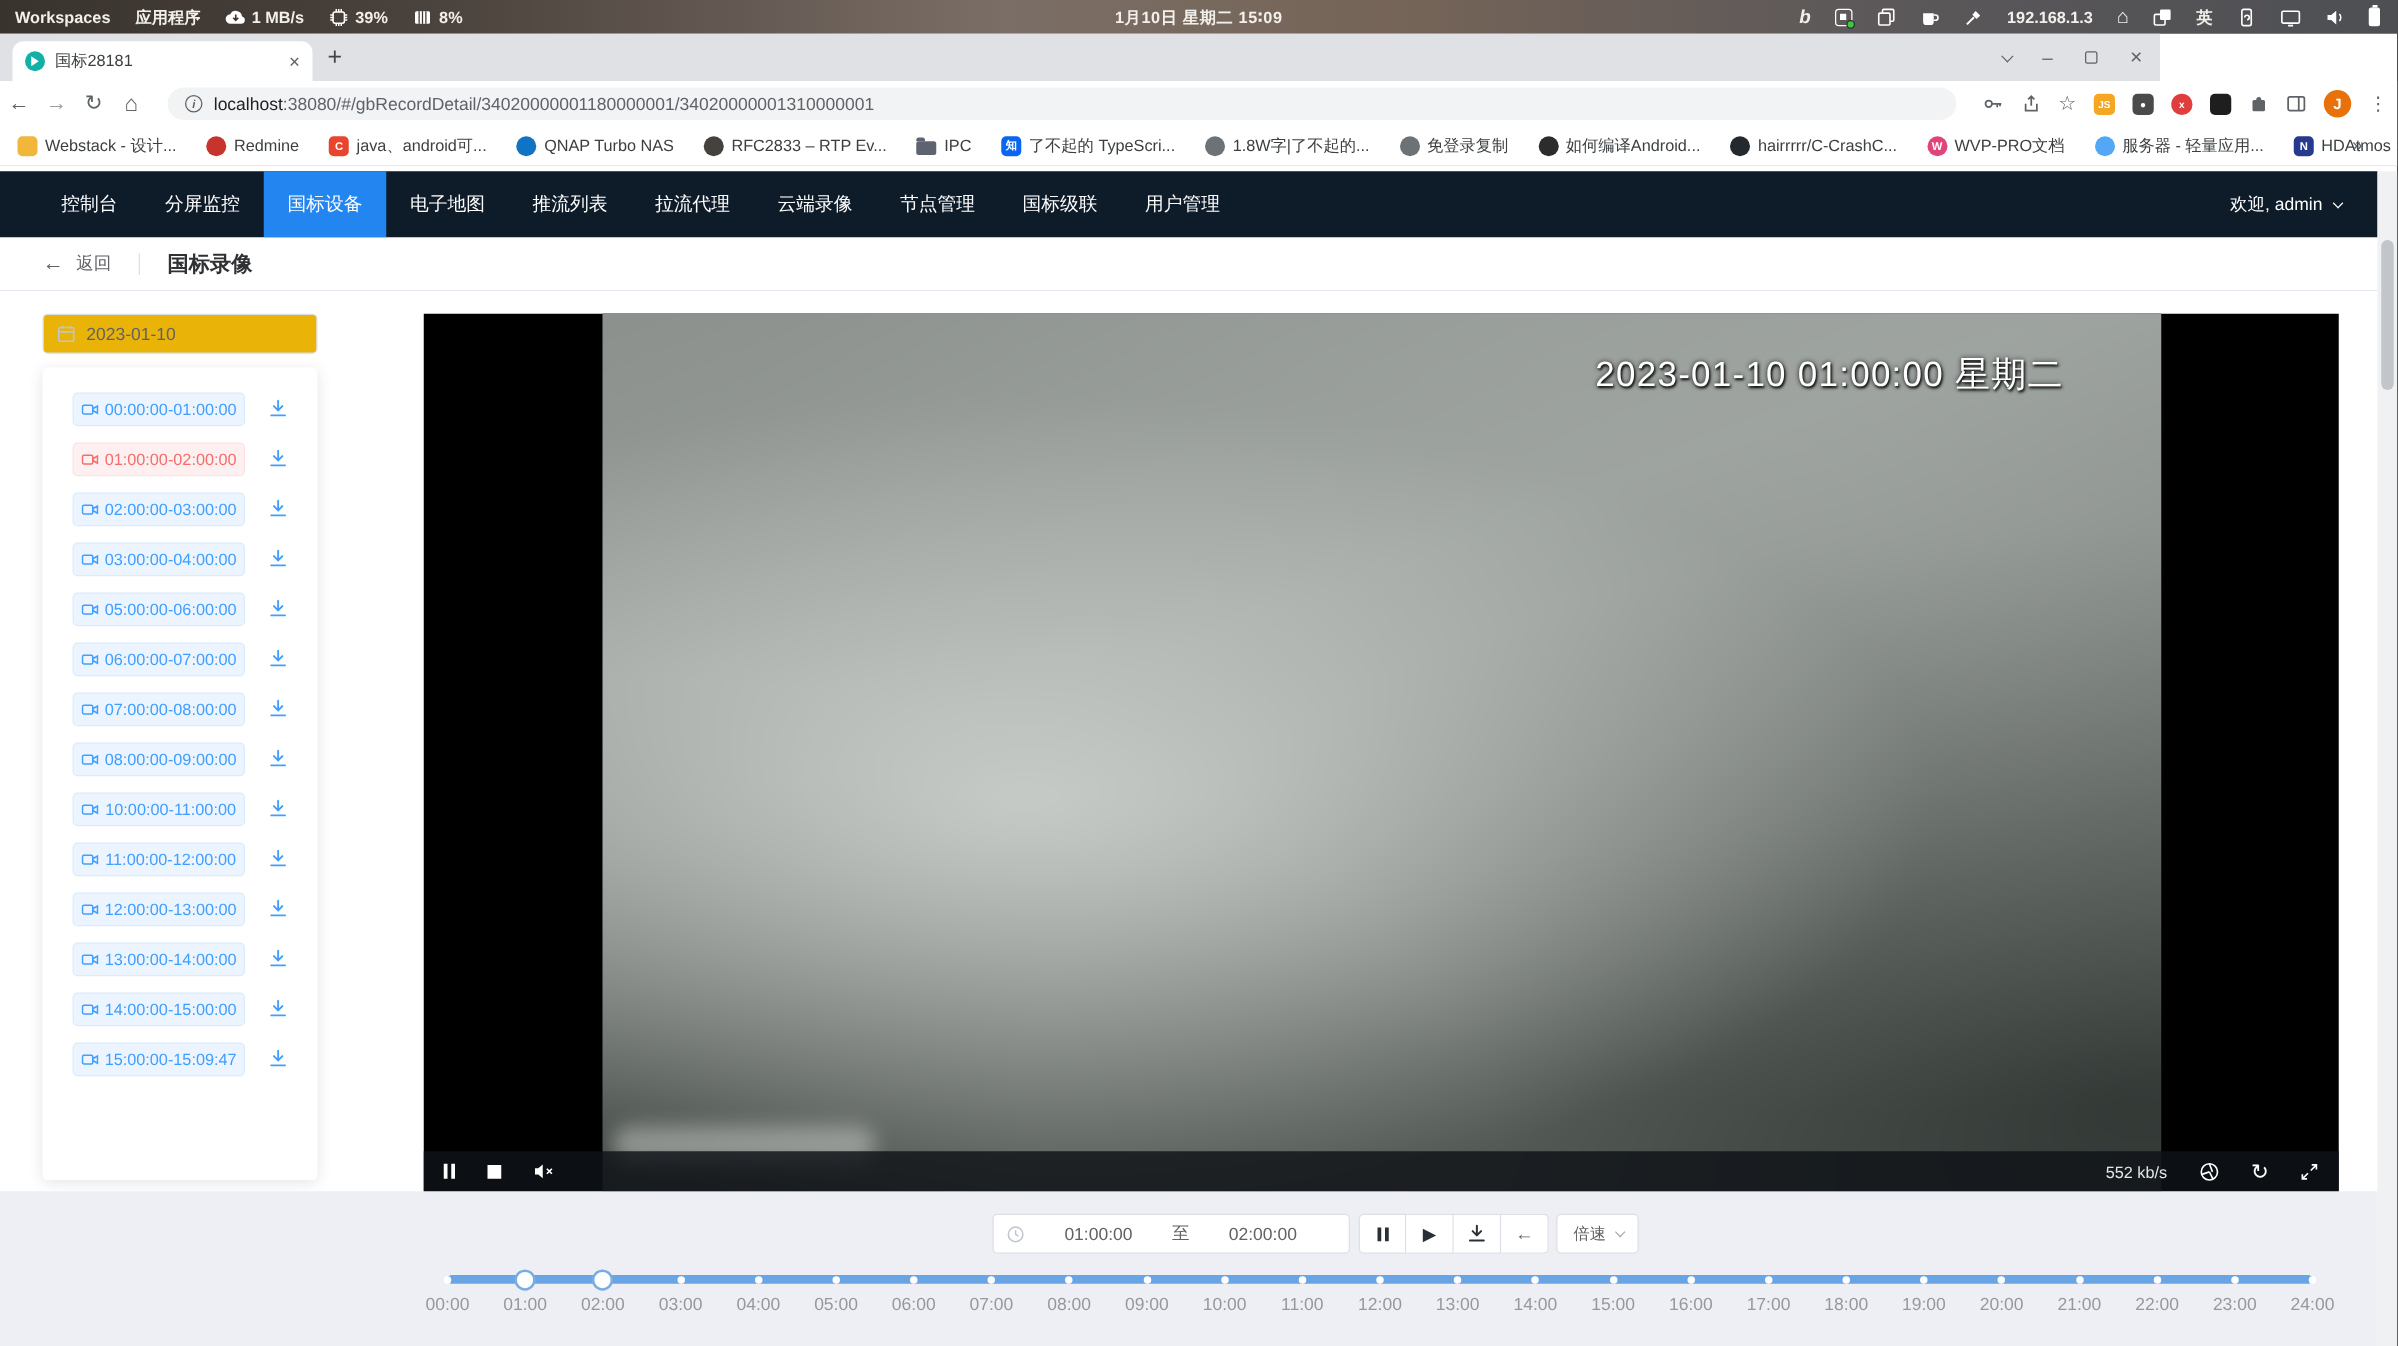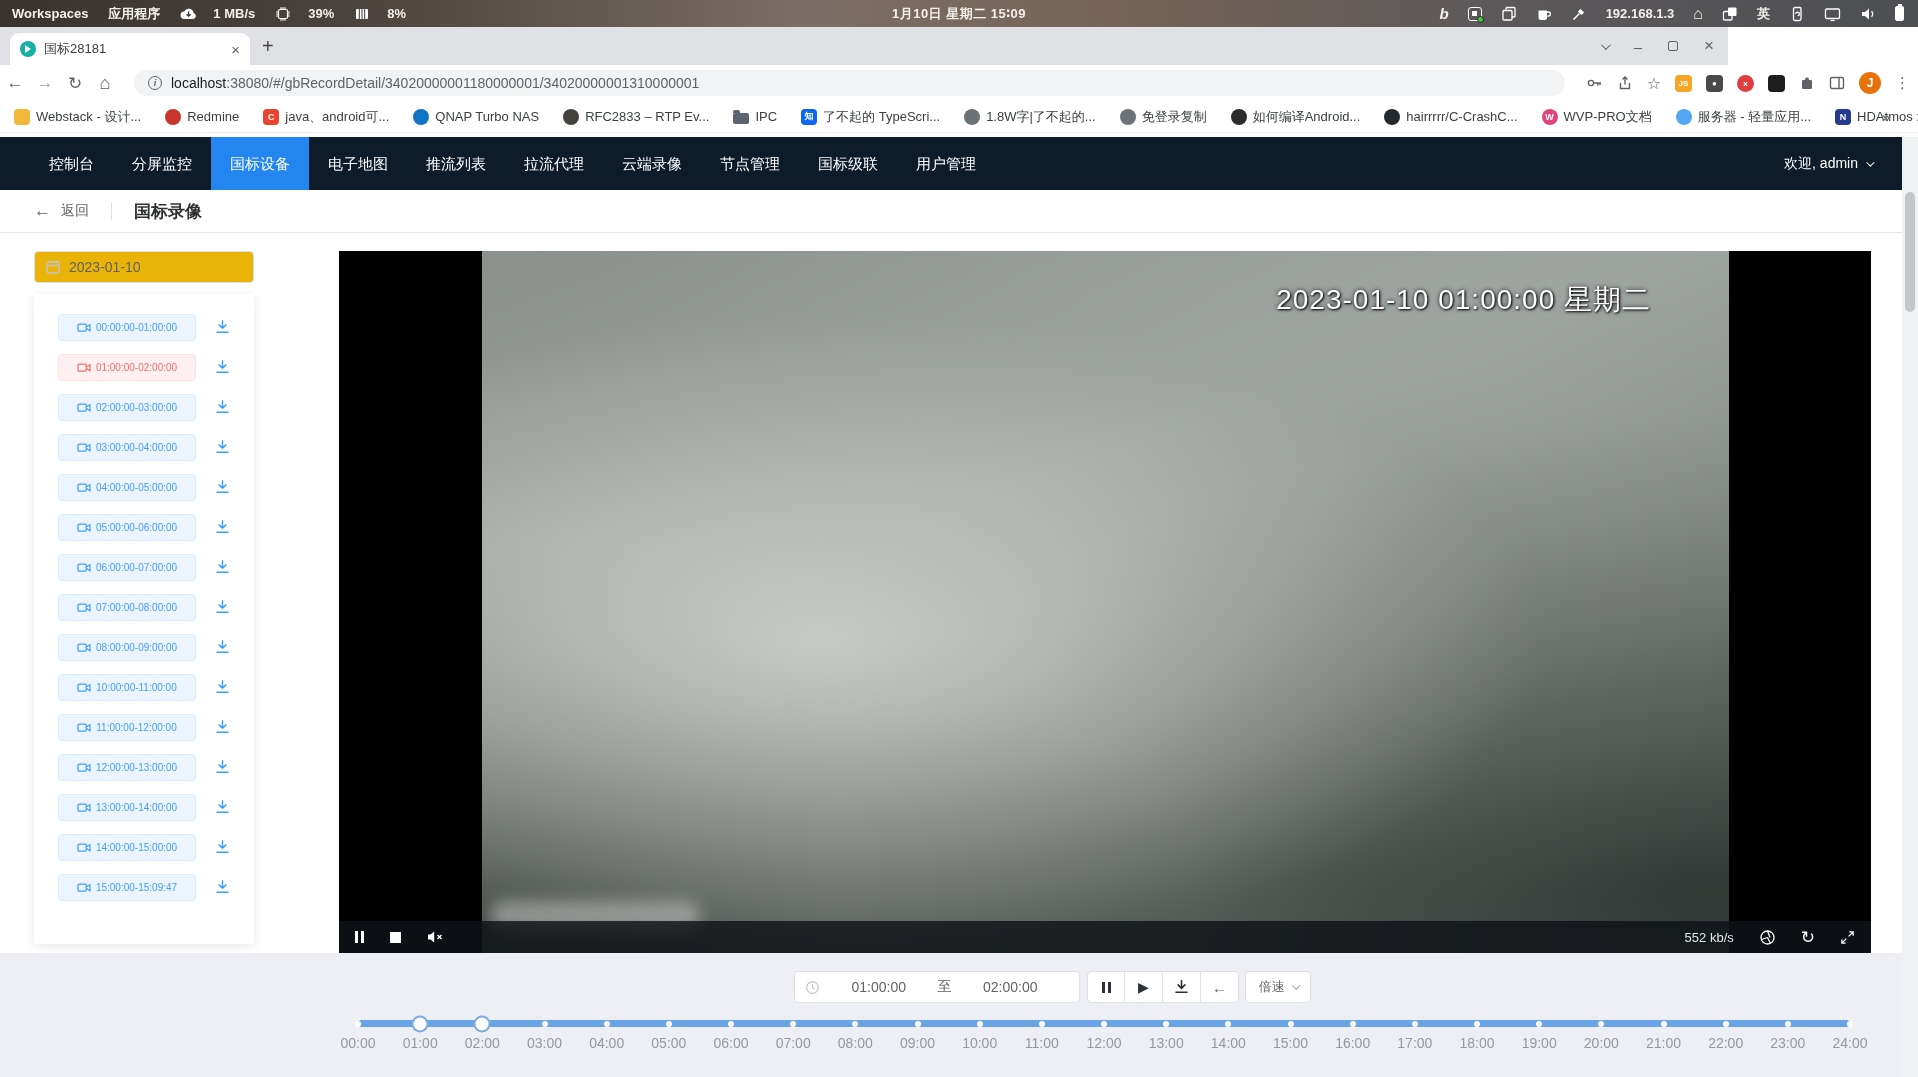--- a/index.html
+++ b/index.html
@@ -5,21 +5,21 @@
   * { margin:0; padding:0; box-sizing:border-box; }
   body { margin:0; background:#1a1a1a; }
   .screen { position:relative; width:1918px; height:1077px; background:#fff; overflow:hidden;
             font-family:"Liberation Sans","DejaVu Sans",sans-serif; }
 
   
   .sysbar { position:absolute; top:0; left:0; width:1918px; height:27px;
     background:linear-gradient(90deg,#39332e 0%,#4a423c 18%,#7b6e66 42%,#756457 58%,#5c585a 78%,#4d4f53 100%);
     color:#f3f0ec; display:flex; align-items:center; font-size:13px; font-weight:bold; }
   .sys-left { display:flex; align-items:center; gap:20px; padding-left:12px; }
-  .sys-metric { display:flex; align-items:center; gap:17px; }
+  .sys-metric { display:flex; align-items:center; gap:5px; }
   .sys-clock { position:absolute; left:50%; transform:translateX(-50%); letter-spacing:.5px; }
   .sys-right { margin-left:auto; display:flex; align-items:center; gap:19px; padding-right:14px; font-weight:bold; }
   .sys-right svg, .sys-left svg { display:block; }
   .tray-win { position:relative; width:14px; height:14px; border:1.4px solid #fff; border-radius:3px; }
   .tray-win i { position:absolute; left:3px; top:3px; width:5px; height:5px; background:#fff; }
   .tray-win b { position:absolute; right:-3px; bottom:-3px; width:7px; height:7px; border-radius:50%; background:#3fc643; border:1px solid #2b2b2b; }
   .battery { position:relative; width:9px; height:15px; border:1.4px solid #fff; border-radius:2px; background:#fff; }
   .battery::before { content:""; position:absolute; top:-3px; left:1.5px; width:4px; height:2px; background:#fff; }
   .bing-b { font:italic bold 15px "Liberation Sans",sans-serif; }
 
@@ -89,21 +89,21 @@
   .main-bg { position:absolute; top:233px; left:0; width:1902px; height:720px; background:#fff; }
 
   
   .date-input { position:absolute; left:34px; top:251px; width:220px; height:32px; border:1px solid #dcdfe6;
                 border-radius:4px; background:#eab308; display:flex; align-items:center; gap:8px; padding:0 10px; }
   .date-input span { font-size:14px; color:#606266; }
   .side-card { position:absolute; left:34px; top:294px; width:220px; height:650px; background:#fff;
                border-radius:4px; box-shadow:0 2px 12px rgba(0,0,0,.1); padding-top:13px; overflow:hidden; }
   .rec-row { display:flex; align-items:center; height:40px; padding-left:24px; gap:18px; }
   .rec-pill { display:inline-flex; align-items:center; justify-content:center; gap:5px; width:138px; height:27px;
-              border-radius:4px; background:#ecf5ff; border:1px solid #d9ecff; color:#409eff; font-size:10px; cursor:pointer; }
+              border-radius:4px; background:#ecf5ff; border:1px solid #d9ecff; color:#409eff; font-size:13px; cursor:pointer; }
   .rec-row.active .rec-pill { background:#fef0f0; border-color:#fde2e2; color:#f56c6c; }
   .rec-dl { display:flex; cursor:pointer; }
 
   
   .video { position:absolute; left:339px; top:251px; width:1532px; height:702px; background:#000; }
   .vid-content { position:absolute; left:143px; right:142px; top:0; bottom:0; background:#000; overflow:hidden; }
   .vid-blur { position:absolute; inset:-25px;
     background:
       radial-gradient(ellipse at 28% 55%, rgba(202,206,203,.95), rgba(202,206,203,0) 55%),
       radial-gradient(ellipse at 80% 20%, rgba(160,165,162,.55), transparent 60%),
@@ -456,34 +456,20 @@
           </svg>
           <span>03:00:00-04:00:00</span>
         </span>
         <span class="rec-dl">
           <svg width="17" height="16" viewBox="0 0 16 15" stroke="#409eff" fill="none" stroke-width="1.4" stroke-linecap="round">
             <path d="M8 1.5v7.2 M4.8 5.5L8 8.7l3.2-3.2 M2.8 12.5h10.4"></path>
           </svg>
         </span>
       </div>
 
-      <div class="rec-row">
-        <span class="rec-pill">
-          <svg width="14" height="13" viewBox="0 0 14 13" stroke="currentColor" fill="none" stroke-width="1.2">
-            <rect x="1" y="3.2" width="8.2" height="7" rx="1.2"></rect>
-            <path d="M9.2 6L13 3.8v5.8L9.2 7.4"></path>
-          </svg>
-          <span>04:00:00-05:00:00</span>
-        </span>
-        <span class="rec-dl">
-          <svg width="17" height="16" viewBox="0 0 16 15" stroke="#409eff" fill="none" stroke-width="1.4" stroke-linecap="round">
-            <path d="M8 1.5v7.2 M4.8 5.5L8 8.7l3.2-3.2 M2.8 12.5h10.4"></path>
-          </svg>
-        </span>
-      </div>
 
       <div class="rec-row">
         <span class="rec-pill">
           <svg width="14" height="13" viewBox="0 0 14 13" stroke="currentColor" fill="none" stroke-width="1.2">
             <rect x="1" y="3.2" width="8.2" height="7" rx="1.2"></rect>
             <path d="M9.2 6L13 3.8v5.8L9.2 7.4"></path>
           </svg>
           <span>05:00:00-06:00:00</span>
         </span>
         <span class="rec-dl">

